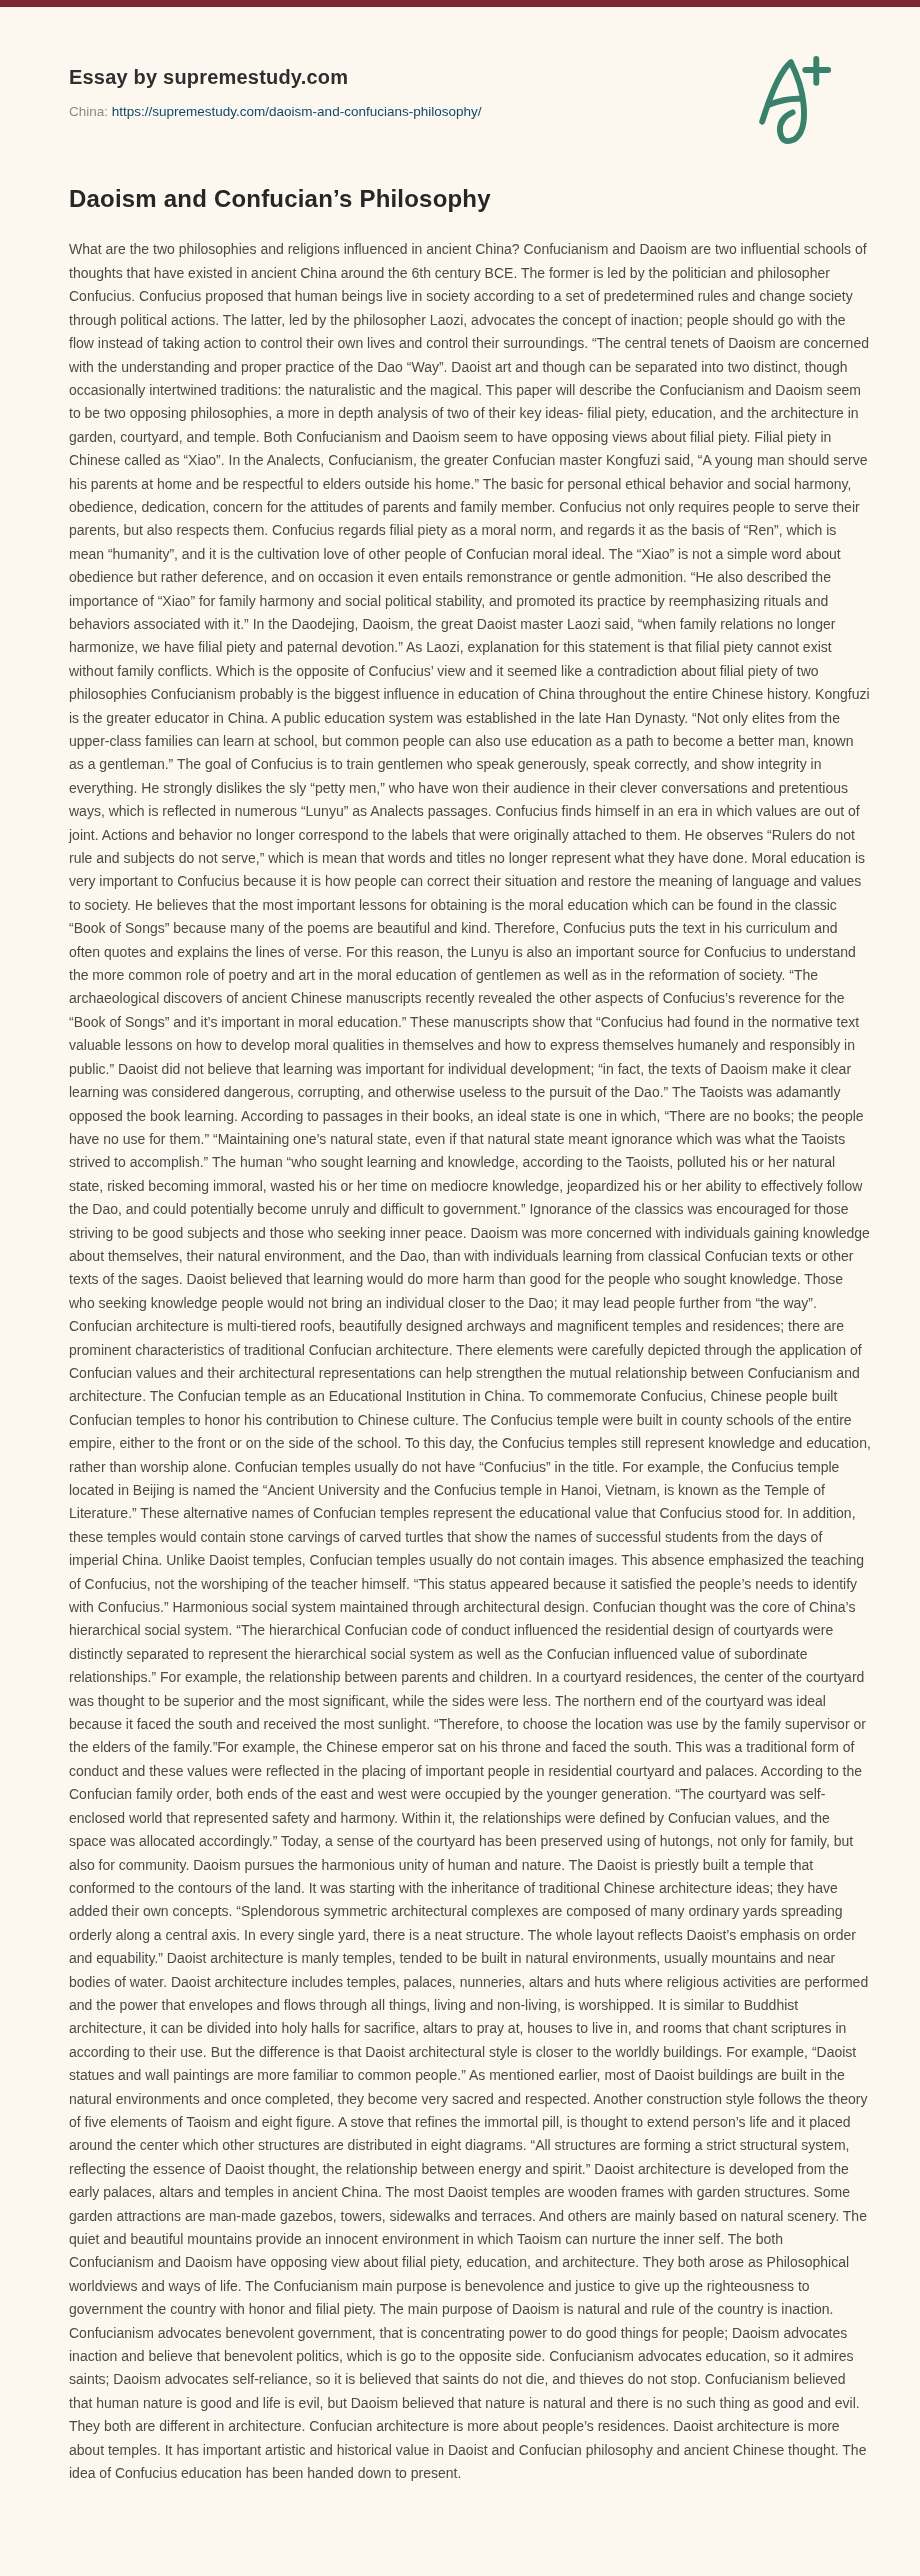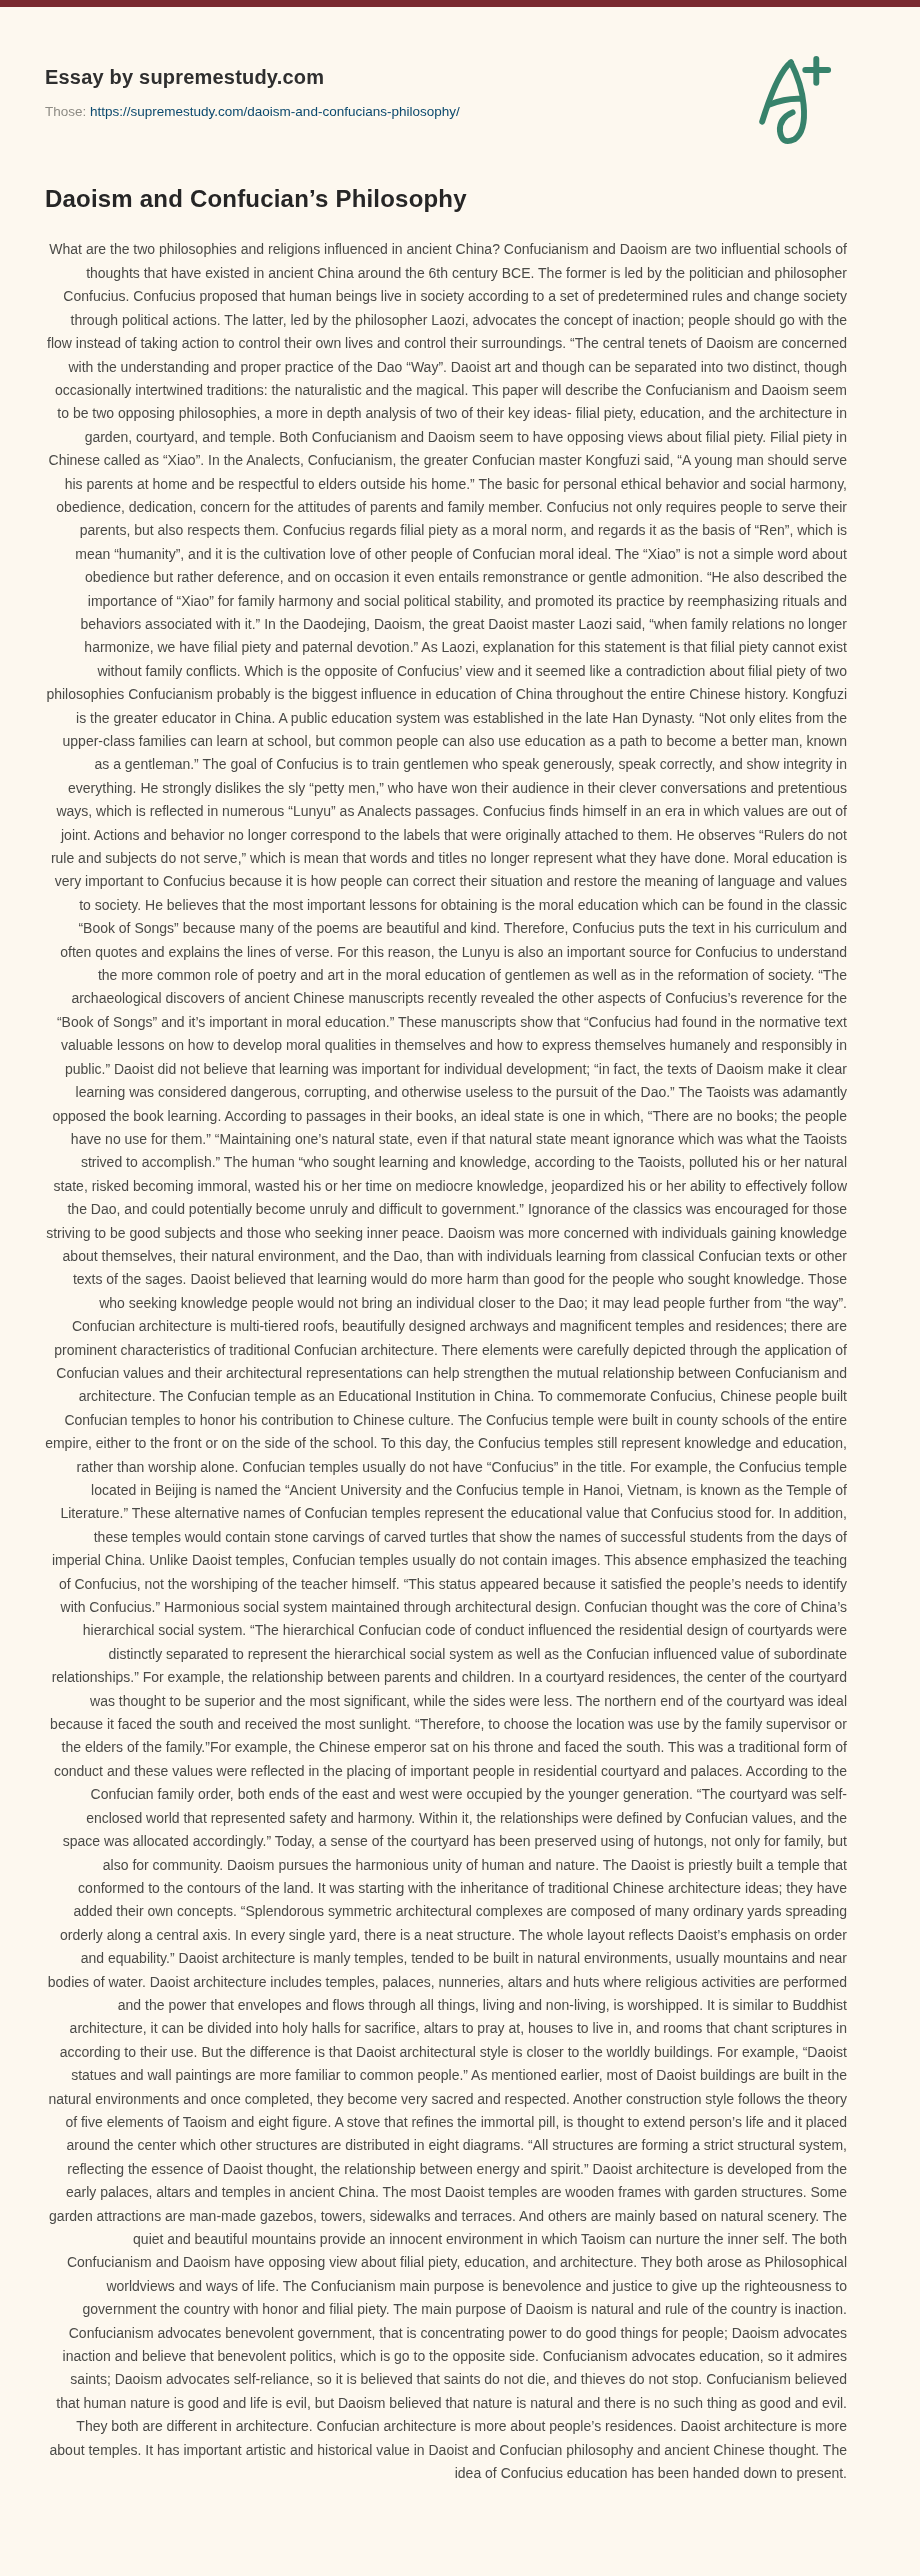--- a/index.html
+++ b/index.html
@@ -11,21 +11,21 @@
   body {
     position: relative;
     min-height: 2576px;
   }
   .topbar {
     width: 100%;
     height: 7.2px;
     background: #7a2a30;
   }
   .container {
-    padding: 0 45px;
+    padding: 0 69px;
   }
   .site-title {
     margin-top: 59px;
     font-size: 20px;
     font-weight: bold;
     color: #2f2f2f;
     letter-spacing: 0.2px;
   }
   .source-line {
     margin-top: 15.3px;
@@ -49,35 +49,35 @@
     font-weight: bold;
     color: #262626;
     letter-spacing: 0.2px;
   }
   .essay-body {
     margin-top: 25px;
     width: 802px;
     font-size: 14px;
     line-height: 23.4px;
     color: #4a4a47;
-    text-align: right;
+    text-align: left;
     padding-bottom: 72px;
   }
 </style>
 </head>
 <body>
 
 <div class="topbar"></div>
 
 <div class="container">
 
   <div class="site-title">Essay by supremestudy.com</div>
 
   <div class="source-line">
-    <span>Those: </span><a class="source-link" href="#">https://supremestudy.com/daoism-and-confucians-philosophy/</a>
+    <span>China: </span><a class="source-link" href="#">https://supremestudy.com/daoism-and-confucians-philosophy/</a>
   </div>
 
   <h1 class="essay-title">Daoism and Confucian’s Philosophy</h1>
 
   <p class="essay-body">What are the two philosophies and religions influenced in ancient China? Confucianism and Daoism are two influential schools of thoughts that have existed in ancient China around the 6th century BCE. The former is led by the politician and philosopher Confucius. Confucius proposed that human beings live in society according to a set of predetermined rules and change society through political actions. The latter, led by the philosopher Laozi, advocates the concept of inaction; people should go with the flow instead of taking action to control their own lives and control their surroundings. “The central tenets of Daoism are concerned with the understanding and proper practice of the Dao “Way”. Daoist art and though can be separated into two distinct, though occasionally intertwined traditions: the naturalistic and the magical. This paper will describe the Confucianism and Daoism seem to be two opposing philosophies, a more in depth analysis of two of their key ideas- filial piety, education, and the architecture in garden, courtyard, and temple. Both Confucianism and Daoism seem to have opposing views about filial piety. Filial piety in Chinese called as “Xiao”. In the Analects, Confucianism, the greater Confucian master Kongfuzi said, “A young man should serve his parents at home and be respectful to elders outside his home.” The basic for personal ethical behavior and social harmony, obedience, dedication, concern for the attitudes of parents and family member. Confucius not only requires people to serve their parents, but also respects them. Confucius regards filial piety as a moral norm, and regards it as the basis of “Ren”, which is mean “humanity”, and it is the cultivation love of other people of Confucian moral ideal. The “Xiao” is not a simple word about obedience but rather deference, and on occasion it even entails remonstrance or gentle admonition. “He also described the importance of “Xiao” for family harmony and social political stability, and promoted its practice by reemphasizing rituals and behaviors associated with it.” In the Daodejing, Daoism, the great Daoist master Laozi said, “when family relations no longer harmonize, we have filial piety and paternal devotion.” As Laozi, explanation for this statement is that filial piety cannot exist without family conflicts. Which is the opposite of Confucius’ view and it seemed like a contradiction about filial piety of two philosophies Confucianism probably is the biggest influence in education of China throughout the entire Chinese history. Kongfuzi is the greater educator in China. A public education system was established in the late Han Dynasty. “Not only elites from the upper-class families can learn at school, but common people can also use education as a path to become a better man, known as a gentleman.” The goal of Confucius is to train gentlemen who speak generously, speak correctly, and show integrity in everything. He strongly dislikes the sly “petty men,” who have won their audience in their clever conversations and pretentious ways, which is reflected in numerous “Lunyu” as Analects passages. Confucius finds himself in an era in which values are out of joint. Actions and behavior no longer correspond to the labels that were originally attached to them. He observes “Rulers do not rule and subjects do not serve,” which is mean that words and titles no longer represent what they have done. Moral education is very important to Confucius because it is how people can correct their situation and restore the meaning of language and values to society. He believes that the most important lessons for obtaining is the moral education which can be found in the classic “Book of Songs” because many of the poems are beautiful and kind. Therefore, Confucius puts the text in his curriculum and often quotes and explains the lines of verse. For this reason, the Lunyu is also an important source for Confucius to understand the more common role of poetry and art in the moral education of gentlemen as well as in the reformation of society. “The archaeological discovers of ancient Chinese manuscripts recently revealed the other aspects of Confucius’s reverence for the “Book of Songs” and it’s important in moral education.” These manuscripts show that “Confucius had found in the normative text valuable lessons on how to develop moral qualities in themselves and how to express themselves humanely and responsibly in public.” Daoist did not believe that learning was important for individual development; “in fact, the texts of Daoism make it clear learning was considered dangerous, corrupting, and otherwise useless to the pursuit of the Dao.” The Taoists was adamantly opposed the book learning. According to passages in their books, an ideal state is one in which, “There are no books; the people have no use for them.” “Maintaining one’s natural state, even if that natural state meant ignorance which was what the Taoists strived to accomplish.” The human “who sought learning and knowledge, according to the Taoists, polluted his or her natural state, risked becoming immoral, wasted his or her time on mediocre knowledge, jeopardized his or her ability to effectively follow the Dao, and could potentially become unruly and difficult to government.” Ignorance of the classics was encouraged for those striving to be good subjects and those who seeking inner peace. Daoism was more concerned with individuals gaining knowledge about themselves, their natural environment, and the Dao, than with individuals learning from classical Confucian texts or other texts of the sages. Daoist believed that learning would do more harm than good for the people who sought knowledge. Those who seeking knowledge people would not bring an individual closer to the Dao; it may lead people further from “the way”. Confucian architecture is multi-tiered roofs, beautifully designed archways and magnificent temples and residences; there are prominent characteristics of traditional Confucian architecture. There elements were carefully depicted through the application of Confucian values and their architectural representations can help strengthen the mutual relationship between Confucianism and architecture. The Confucian temple as an Educational Institution in China. To commemorate Confucius, Chinese people built Confucian temples to honor his contribution to Chinese culture. The Confucius temple were built in county schools of the entire empire, either to the front or on the side of the school. To this day, the Confucius temples still represent knowledge and education, rather than worship alone. Confucian temples usually do not have “Confucius” in the title. For example, the Confucius temple located in Beijing is named the “Ancient University and the Confucius temple in Hanoi, Vietnam, is known as the Temple of Literature.” These alternative names of Confucian temples represent the educational value that Confucius stood for. In addition, these temples would contain stone carvings of carved turtles that show the names of successful students from the days of imperial China. Unlike Daoist temples, Confucian temples usually do not contain images. This absence emphasized the teaching of Confucius, not the worshiping of the teacher himself. “This status appeared because it satisfied the people’s needs to identify with Confucius.” Harmonious social system maintained through architectural design. Confucian thought was the core of China’s hierarchical social system. “The hierarchical Confucian code of conduct influenced the residential design of courtyards were distinctly separated to represent the hierarchical social system as well as the Confucian influenced value of subordinate relationships.” For example, the relationship between parents and children. In a courtyard residences, the center of the courtyard was thought to be superior and the most significant, while the sides were less. The northern end of the courtyard was ideal because it faced the south and received the most sunlight. “Therefore, to choose the location was use by the family supervisor or the elders of the family.”For example, the Chinese emperor sat on his throne and faced the south. This was a traditional form of conduct and these values were reflected in the placing of important people in residential courtyard and palaces. According to the Confucian family order, both ends of the east and west were occupied by the younger generation. “The courtyard was self-enclosed world that represented safety and harmony. Within it, the relationships were defined by Confucian values, and the space was allocated accordingly.” Today, a sense of the courtyard has been preserved using of hutongs, not only for family, but also for community. Daoism pursues the harmonious unity of human and nature. The Daoist is priestly built a temple that conformed to the contours of the land. It was starting with the inheritance of traditional Chinese architecture ideas; they have added their own concepts. “Splendorous symmetric architectural complexes are composed of many ordinary yards spreading orderly along a central axis. In every single yard, there is a neat structure. The whole layout reflects Daoist’s emphasis on order and equability.” Daoist architecture is manly temples, tended to be built in natural environments, usually mountains and near bodies of water. Daoist architecture includes temples, palaces, nunneries, altars and huts where religious activities are performed and the power that envelopes and flows through all things, living and non-living, is worshipped. It is similar to Buddhist architecture, it can be divided into holy halls for sacrifice, altars to pray at, houses to live in, and rooms that chant scriptures in according to their use. But the difference is that Daoist architectural style is closer to the worldly buildings. For example, “Daoist statues and wall paintings are more familiar to common people.” As mentioned earlier, most of Daoist buildings are built in the natural environments and once completed, they become very sacred and respected. Another construction style follows the theory of five elements of Taoism and eight figure. A stove that refines the immortal pill, is thought to extend person’s life and it placed around the center which other structures are distributed in eight diagrams. “All structures are forming a strict structural system, reflecting the essence of Daoist thought, the relationship between energy and spirit.” Daoist architecture is developed from the early palaces, altars and temples in ancient China. The most Daoist temples are wooden frames with garden structures. Some garden attractions are man-made gazebos, towers, sidewalks and terraces. And others are mainly based on natural scenery. The quiet and beautiful mountains provide an innocent environment in which Taoism can nurture the inner self. The both Confucianism and Daoism have opposing view about filial piety, education, and architecture. They both arose as Philosophical worldviews and ways of life. The Confucianism main purpose is benevolence and justice to give up the righteousness to government the country with honor and filial piety. The main purpose of Daoism is natural and rule of the country is inaction. Confucianism advocates benevolent government, that is concentrating power to do good things for people; Daoism advocates inaction and believe that benevolent politics, which is go to the opposite side. Confucianism advocates education, so it admires saints; Daoism advocates self-reliance, so it is believed that saints do not die, and thieves do not stop. Confucianism believed that human nature is good and life is evil, but Daoism believed that nature is natural and there is no such thing as good and evil. They both are different in architecture. Confucian architecture is more about people’s residences. Daoist architecture is more about temples. It has important artistic and historical value in Daoist and Confucian philosophy and ancient Chinese thought. The idea of Confucius education has been handed down to present.</p>
 
 </div>
 
 <div class="logo">
   <svg viewBox="0 0 100 110" width="86" height="93" aria-hidden="true">

